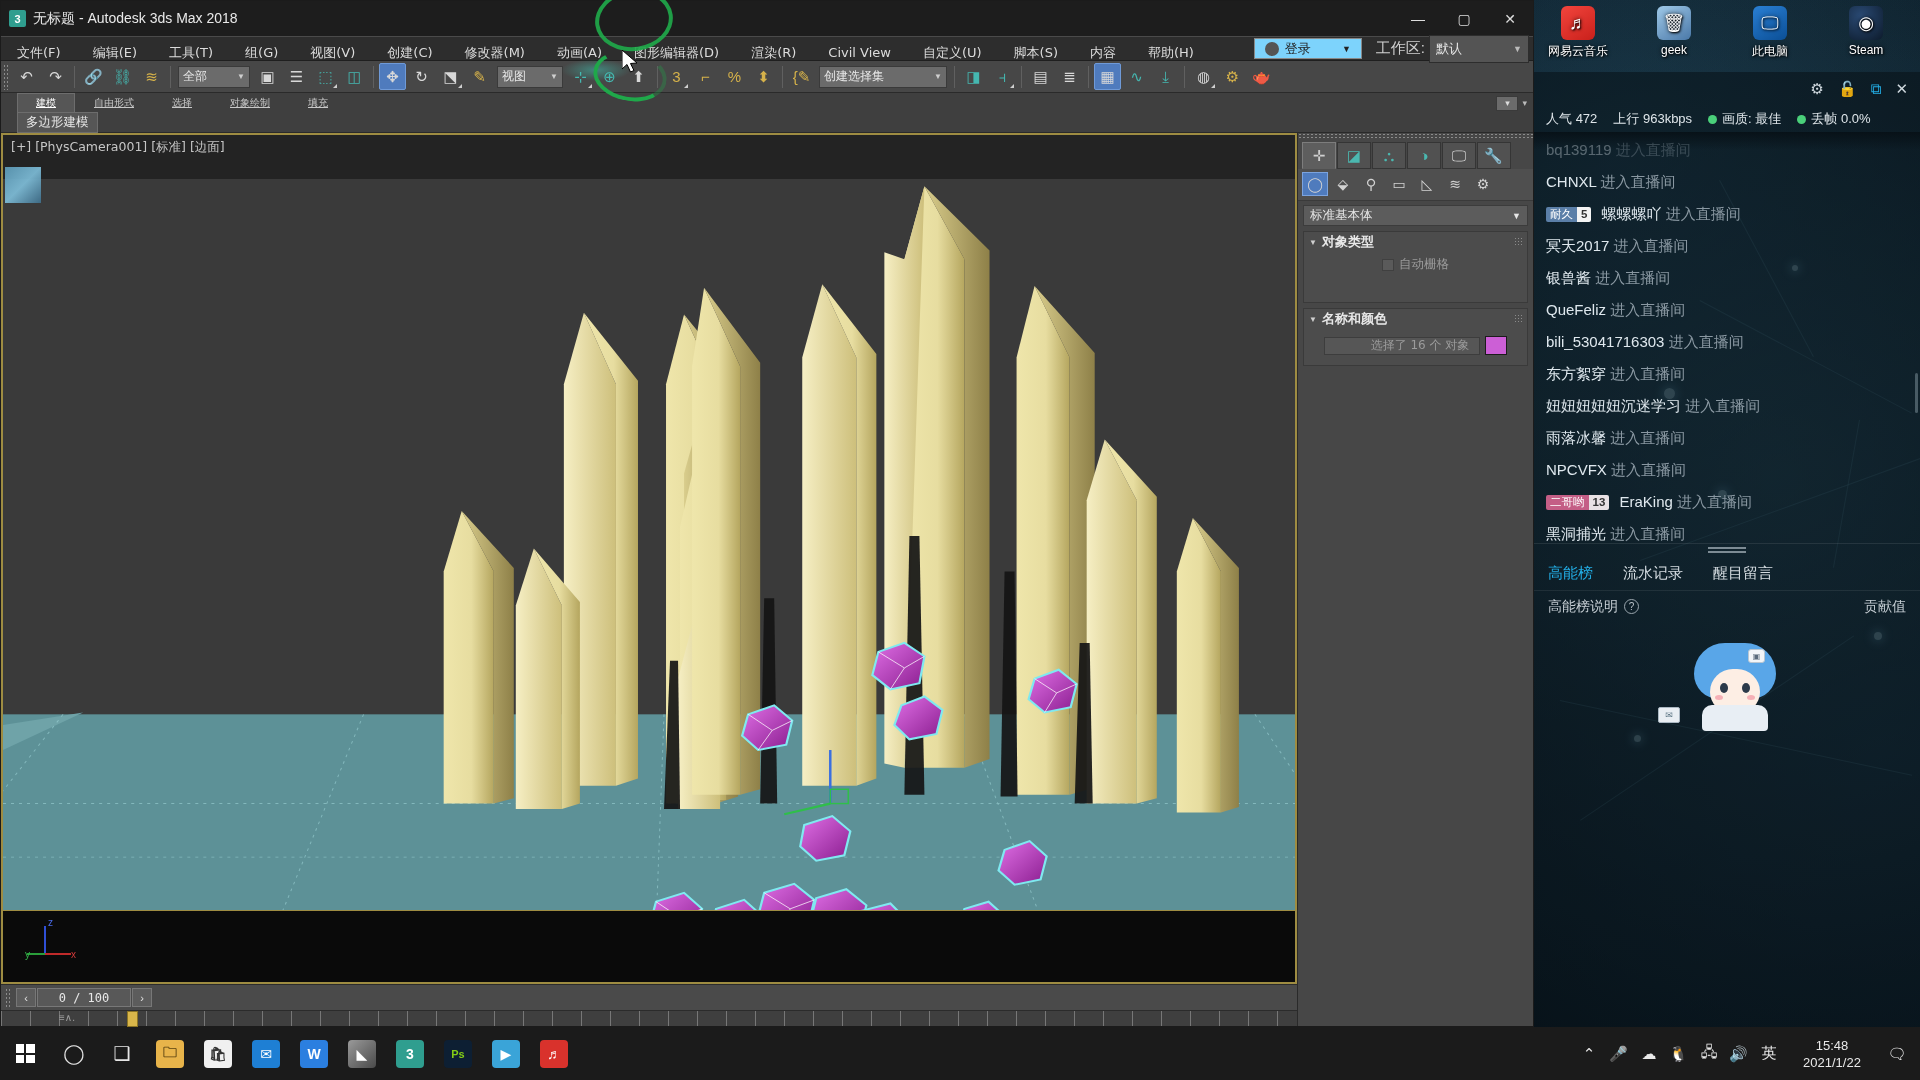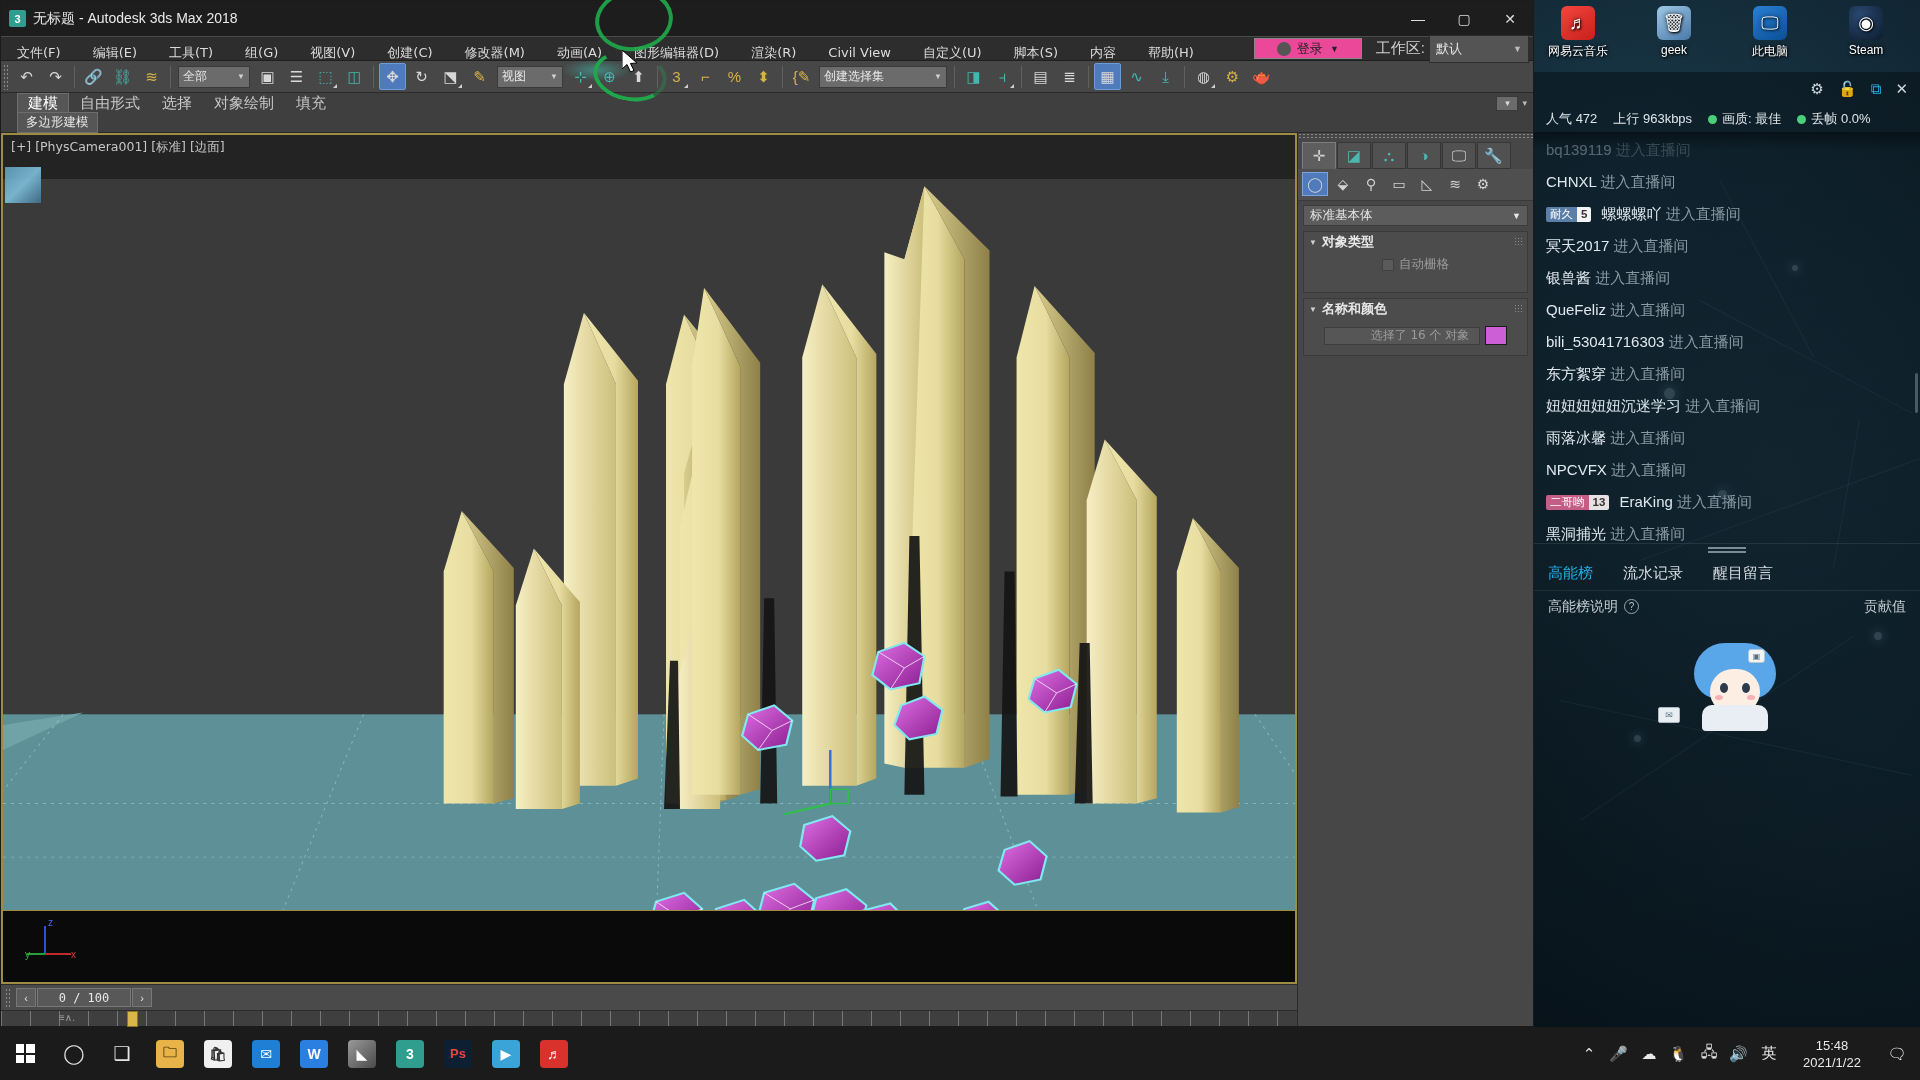--- a/index.html
+++ b/index.html
@@ -44,22 +44,22 @@
      display:flex; align-items:center; justify-content:center; margin-right:7px; border-radius:2px; font-weight:bold; }
   #titlebar .wbtns { margin-left:auto; display:flex; height:35px; }
   #titlebar .wbtn { width:46px; display:flex; align-items:center; justify-content:center; color:#ddd; font-size:14px; }
 
   
   #menubar { height:25px; background:#2d2d2d; display:flex; align-items:center;
      border-top:1px solid #4a4a4a; border-bottom:1px solid #1f1f1f; position:relative; flex:0 0 25px; }
   .menu-item { padding:4px 16px; height:25px; line-height:25px; font-size:13px; color:#dcdcdc;
      font-family:"DejaVu Sans",sans-serif; white-space:nowrap; }
   #login-box { margin-left:auto; display:flex; align-items:center; height:25px; padding-right:4px; }
-  #login-dd { background:#ec4899; color:#222; height:21px; min-width:108px; display:flex; align-items:center;
-     padding:0 22px; border:1px solid #888; font-size:13px; }
+  #login-dd { background:#7dd3fc; color:#222; height:21px; min-width:108px; display:flex; align-items:center;
+     padding:0 10px; border:1px solid #888; font-size:13px; }
   #login-dd .who { width:14px; height:14px; border-radius:50%; background:#555; margin-right:6px;
      position:relative; }
   #login-dd .arr { margin-left:auto; font-size:9px; }
   #ws-label { color:#d0d0d0; font-size:15px; margin:0 4px 0 14px; }
   #ws-dd { background:#545454; color:#e5e5e5; height:21px; width:100px; display:flex; align-items:center;
      padding:13px 6px; border:1px solid #2d2d2d; font-size:13px; }
   #ws-dd .arr { margin-left:auto; font-size:9px; color:#bbb; }
 
   
   #annot-circle { position:absolute; left:594px; top:-12px; width:78px; height:62px;
@@ -86,22 +86,22 @@
   .tb-sep { width:1px; height:22px; background:#2d2d2d; border-right:1px solid #606060; margin:0 4px; }
   .tb-dd { height:22px; background:#6b6b6b; border:1px solid #3a3a3a; color:#e8e8e8; font-size:12px;
      display:flex; align-items:center; padding:0 4px; margin:0 3px; }
   .tb-dd .arr { margin-left:auto; font-size:8px; padding-left:8px; color:#cfcfcf; }
   .corner { position:absolute; right:1px; bottom:1px; width:0; height:0;
      border-left:4px solid transparent; border-bottom:4px solid #cfcfcf; }
 
   
   #ribbon { background:#3f3f3f; border-bottom:1px solid #2a2a2a; flex:0 0 40px; }
   #ribbon-tabs { height:20px; display:flex; align-items:stretch; padding-left:16px; }
-  .rb-tab { padding:0 10px; font-size:15px; color:#c8c8c8; display:flex; align-items:center;
-     border:1px solid transparent; }
+  .rb-tab { padding:0 18px; font-size:10px; color:#c8c8c8; display:flex; align-items:center;
+     border:1px solid transparent;text-decoration:underline; }
   .rb-tab.active { background:#565656; color:#fff; border-color:#6d6d6d #6d6d6d #565656; }
   #ribbon-sub { height:19px; display:flex; align-items:center; padding-left:16px; }
   .rb-sub { background:#565656; border:1px solid #6d6d6d; color:#e6e6e6; font-size:12.5px;
      padding:1px 8px; }
   #ribbon-min { margin-left:auto; display:flex; align-items:center; padding-right:6px; gap:4px; }
   #rb-mini { width:22px; height:15px; background:#6b6b6b; border:1px solid #3a3a3a; color:#ddd;
      font-size:9px; display:flex; align-items:center; justify-content:center; }
 
   
   #body { flex:1; display:flex; min-height:0; }
@@ -155,21 +155,21 @@
      display:flex; align-items:center; padding:0 6px; color:#e7e7e7; font-size:12.5px; }
   #cp-primitive .arr { margin-left:auto; font-size:9px; }
   .roll { margin:5px 5px 0; background:#4c4c4c; border:1px solid #3a3a3a; }
   .roll-head { height:20px; display:flex; align-items:center; padding:0 5px; font-size:13px;
      font-weight:bold; color:#e8e8e8; background:#4c4c4c; }
   .roll-head .tri { font-size:8px; margin-right:5px; color:#cfcfcf; }
   .roll-head .dots { margin-left:auto; width:8px; height:10px;
      background-image:radial-gradient(circle,#8b8b8b 1px,transparent 1px); background-size:3px 3px; }
   .roll-body { padding:4px 6px 8px; background:#4c4c4c; }
   #autogrid { display:flex; align-items:center; justify-content:center; gap:5px; color:#9a9a9a;
-     font-size:12.5px; margin-bottom:11px; }
+     font-size:12.5px; margin-bottom:21px; }
   #autogrid .cb { width:12px; height:12px; background:#5a5a5a; border:1px solid #404040; }
   #obj-grid { display:grid; grid-template-columns:1fr 1fr; gap:3px; padding:0 18px; }
   .obj-btn { height:17px; background:#5e5e5e; border:1px solid #787878; color:#e9e9e9;
      font-size:12.5px; display:flex; align-items:center; justify-content:center; }
   .obj-btn.full { grid-column:1 / -1; width:60%; justify-self:center; }
   #namecolor-row { display:flex; align-items:center; gap:5px; padding:3px 14px 2px; }
   #name-field { flex:1; height:18px; background:#565656; border:1px solid #3d3d3d; color:#9b9b9b;
      font-size:12px; display:flex; align-items:center; justify-content:center;
      font-family:"DejaVu Sans",sans-serif;padding-left:36px; }
   #color-sw { width:22px; height:19px; border:1px solid #1c1c1c; }
@@ -768,21 +768,21 @@
     <div class="tb-app">
         <span class="ic" style="background:#2b7fe0;">W</span>
       </div>
     <div class="tb-app">
         <span class="ic" style="background:linear-gradient(135deg,#9a9a9a,#4a4a4a);">◣</span>
       </div>
     <div class="tb-app">
         <span class="ic" style="background:#2f9e8f;">3</span>
       </div>
     <div class="tb-app">
-        <span class="ic" style="background:#0d1f33;color:#ef4444;font-size:13px;">Ps</span>
+        <span class="ic" style="background:#0d1f33;color:#84cc16;font-size:11px;">Ps</span>
       </div>
     <div class="tb-app">
         <span class="ic" style="background:#3aa4d8;">▶</span>
       </div>
     <div class="tb-app">
         <span class="ic" style="background:#d9322c;">♬</span>
       </div>
 
     <div id="tray">
       <span class="tray-ic">⌃</span>

